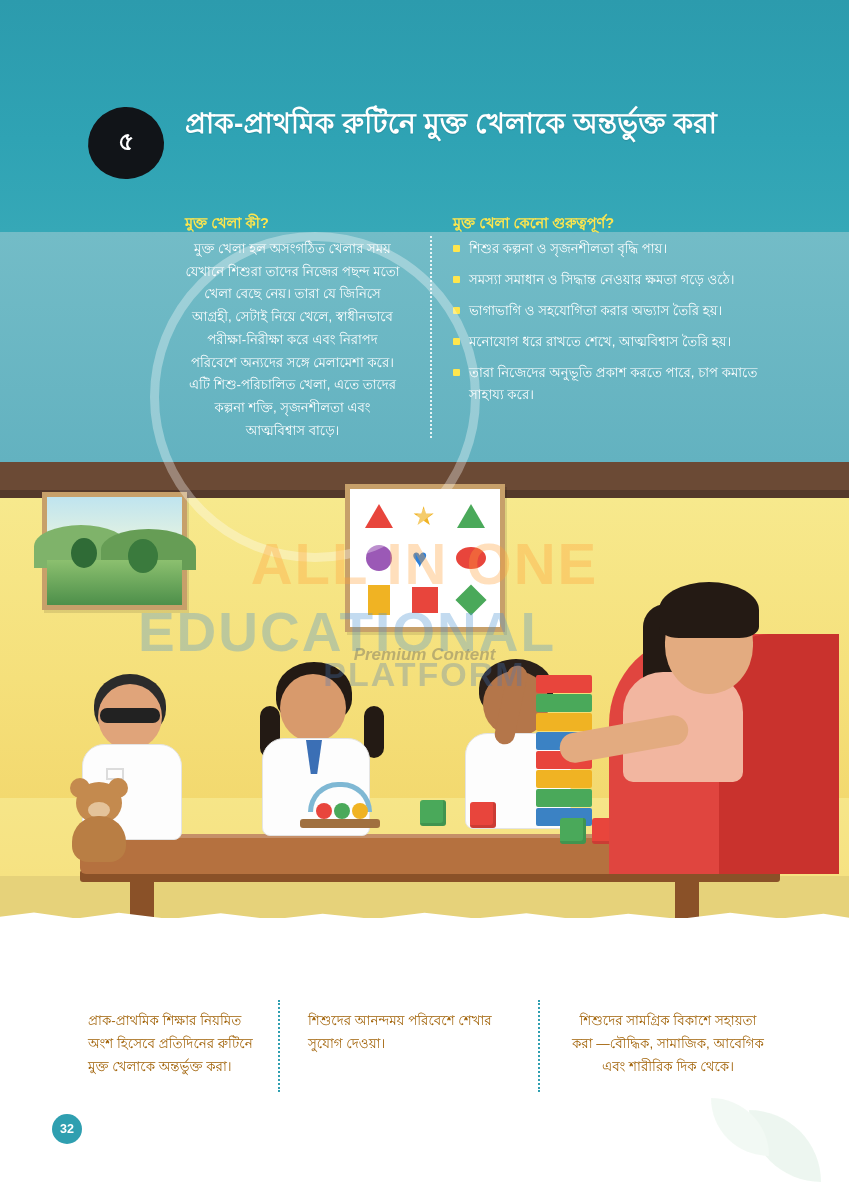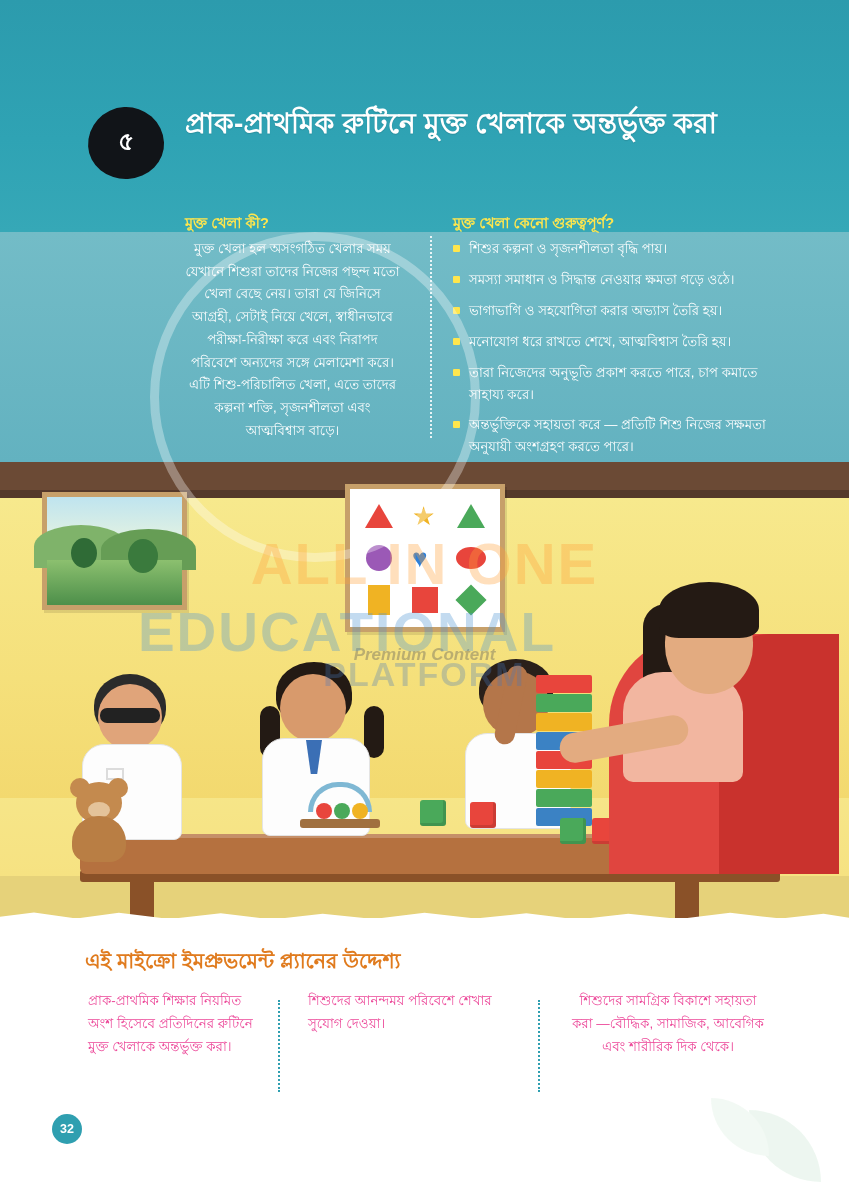--- a/index.html
+++ b/index.html
@@ -236,21 +236,21 @@
   .torn {
     position: absolute; left: 0; top: 908px; width: 849px; height: 22px;
     background: #ffffff;
     clip-path: polygon(0 40%, 4% 20%, 9% 48%, 14% 22%, 20% 50%, 26% 24%, 32% 52%, 38% 26%, 44% 50%, 50% 22%, 56% 48%, 62% 24%, 68% 52%, 74% 26%, 80% 50%, 86% 22%, 92% 48%, 97% 26%, 100% 44%, 100% 100%, 0 100%);
   }
   .bottom-title {
     position: absolute; left: 85px; top: 28px;
     color: #e07b1e; font-size: 20.5px; font-weight: 700;
   }
   .bcol {
-    position: absolute; top: 72px; color: #ec4899; font-size: 13.4px; line-height: 1.7;
+    position: absolute; top: 92px; color: #a16207; font-size: 13.4px; line-height: 1.7;
   }
   .bcol.c1 { left: 88px; width: 175px; }
   .bcol.c2 { left: 308px; width: 195px; }
   .bcol.c3 { left: 568px; width: 200px; text-align: center; }
   .bdiv { position:absolute; top: 82px; width: 0; height: 92px; border-left: 2px dotted #2f9fb0; }
   .bdiv.d1 { left: 278px; }
   .bdiv.d2 { left: 538px; }
 
   .page-num {
     position: absolute; left: 52px; top: 1114px;
@@ -288,21 +288,20 @@
 
   <div class="divider-dotted"></div>
 
   <div class="col-head right">মুক্ত খেলা কেনো গুরুত্বপূর্ণ?</div>
   <ul class="bullets">
     <li>শিশুর কল্পনা ও সৃজনশীলতা বৃদ্ধি পায়।</li>
     <li>সমস্যা সমাধান ও সিদ্ধান্ত নেওয়ার ক্ষমতা গড়ে ওঠে।</li>
     <li>ভাগাভাগি ও সহযোগিতা করার অভ্যাস তৈরি হয়।</li>
     <li>মনোযোগ ধরে রাখতে শেখে, আত্মবিশ্বাস তৈরি হয়।</li>
     <li>তারা নিজেদের অনুভূতি প্রকাশ করতে পারে, চাপ কমাতে সাহায্য করে।</li>
-    <li>অন্তর্ভুক্তিকে সহায়তা করে — প্রতিটি শিশু নিজের সক্ষমতা অনুযায়ী অংশগ্রহণ করতে পারে।</li>
   </ul>
 
   <div class="illus">
     <div class="illus-sky"></div>
     <div class="illus-wall"></div>
     <div class="illus-wall-b"></div>
 
     <div class="frame-landscape">
       <div class="sky"></div>
         <div class="hill"></div>
@@ -398,21 +397,20 @@
       <div class="blouse"></div>
       <div class="head"></div>
         <div class="hairt"></div>
       <div class="arm"></div>
     </div>
   </div>
 
   <div class="torn"></div>
 
   <div class="bottom">
-    <div class="bottom-title">এই মাইক্রো ইমপ্রুভমেন্ট প্ল্যানের উদ্দেশ্য</div>
     <div class="bdiv d1"></div>
     <div class="bdiv d2"></div>
     <div class="bcol c1">প্রাক-প্রাথমিক শিক্ষার নিয়মিত অংশ হিসেবে প্রতিদিনের রুটিনে মুক্ত খেলাকে অন্তর্ভুক্ত করা।</div>
     <div class="bcol c2">শিশুদের আনন্দময় পরিবেশে শেখার সুযোগ দেওয়া।</div>
     <div class="bcol c3">শিশুদের সামগ্রিক বিকাশে সহায়তা করা —বৌদ্ধিক, সামাজিক, আবেগিক এবং শারীরিক দিক থেকে।</div>
     <div class="leaf">
       <span class="l1"></span>
         <span class="l2"></span>
     </div>
   </div>

